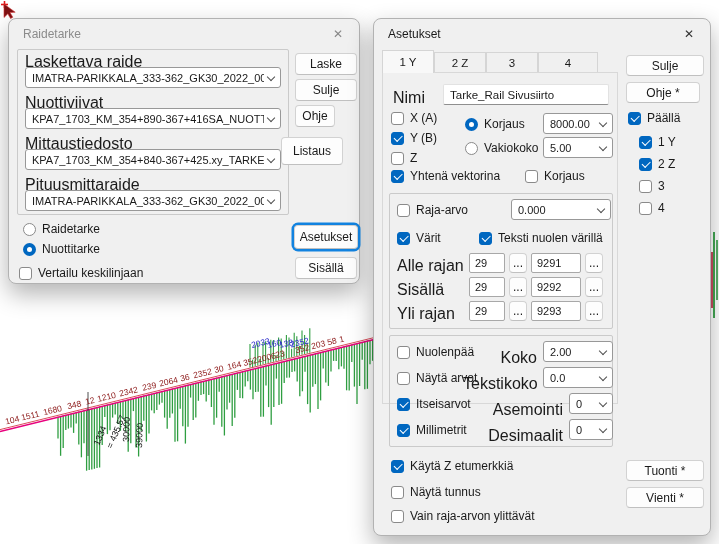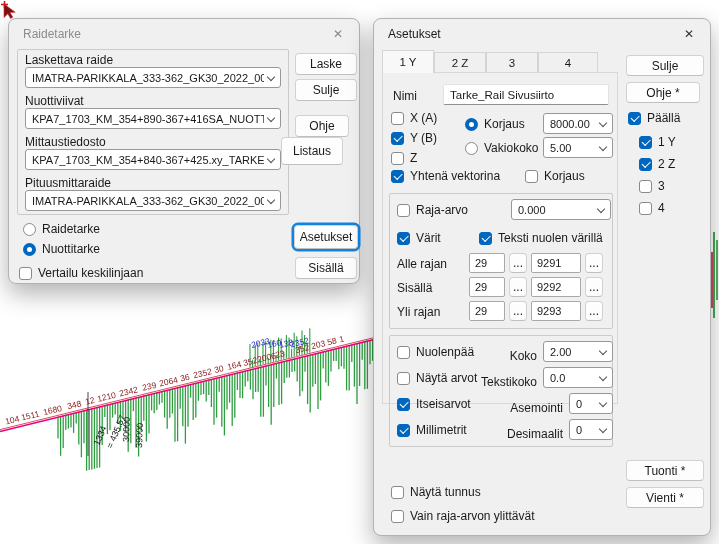--- a/index.html
+++ b/index.html
@@ -9,21 +9,21 @@
   #bg{position:absolute;left:0;top:0;z-index:0}
   .dialog{position:absolute;background:#f0f0f0;border:1px solid #b2b2b2;border-radius:8px;
     box-shadow:0 10px 24px rgba(0,0,0,.30);z-index:2}
   .titlebar{position:absolute;left:0;top:0;right:0;height:30px}
   .title{position:absolute;left:14px;top:8px;font-size:12px;color:#1a1a1a;white-space:nowrap}
   .inactive .title{color:#8b8b8b}
   .close{position:absolute;right:0;top:0;width:42px;height:30px;display:flex;align-items:center;
     justify-content:center;font-size:12px;color:#333;border-top-right-radius:8px}
   .inactive .close{color:#888}
   .groupbox{position:absolute;border:1px solid #cacaca;border-radius:2px}
-  .lbl{position:absolute;white-space:nowrap;font-size:12px}
+  .lbl{position:absolute;white-space:nowrap;font-size:16px}
   .lbl.r{text-align:right}
   .combo{position:absolute;height:21px;background:#fff;border:1px solid #989898;border-radius:3px;
     display:flex;align-items:center;padding:0 16px 0 6px;font-size:11px}
   .combo span{white-space:nowrap;overflow:hidden}
   .chev{position:absolute;right:6px;top:6px;width:6px;height:6px;border-right:1.3px solid #505050;
     border-bottom:1.3px solid #505050;transform:rotate(45deg)}
   .field{position:absolute;height:20px;background:#fff;border:1px solid #a8a8a8;border-radius:2px;
     display:flex;align-items:center;padding:0 5px;font-size:11px;white-space:nowrap;overflow:hidden}
   .tbox{position:absolute;height:21px;background:#fff;border:1px solid #e2e2e2;border-bottom:1px solid #8f8f8f;
     border-radius:2px;display:flex;align-items:center;padding:0 6px;font-size:11.5px;white-space:nowrap;overflow:hidden}
@@ -274,21 +274,21 @@
     <span class="box"></span>
     <span>Vertailu keskilinjaan</span>
   </div>
 
   <div class="btn" style="left:286px;top:34px;width:62px;height:22px">
       <span>Laske</span>
     </div>
   <div class="btn" style="left:286px;top:60px;width:62px;height:22px">
       <span>Sulje</span>
     </div>
-  <div class="btn" style="left:286px;top:96px;width:54px;height:22px">
+  <div class="btn" style="left:286px;top:86px;width:40px;height:22px">
       <span>Ohje</span>
     </div>
   <div class="btn" style="left:272px;top:118px;width:62px;height:28px">
       <span>Listaus</span>
     </div>
   <div class="btn focus" style="left:285px;top:206px;width:64px;height:24px">
       <span>Asetukset</span>
     </div>
   <div class="btn" style="left:286px;top:238px;width:62px;height:22px">
       <span>Sisällä</span>
@@ -457,20 +457,24 @@
     <div class="cbrow" style="left:14px;top:350px">
       <span class="box on"></span>
       <span>Millimetrit</span>
     </div>
     <span class="lbl r" style="left:96px;top:354px;width:84px">Desimaalit</span>
     <div class="combo" style="left:186px;top:346px;width:44px">
       <span>0</span>
       <i class="chev"></i>
     </div>
 
+    <div class="cbrow" style="left:8px;top:386px">
+      <span class="box on"></span>
+      <span>Käytä Z etumerkkiä</span>
+    </div>
     <div class="cbrow" style="left:8px;top:412px">
       <span class="box"></span>
       <span>Näytä tunnus</span>
     </div>
     <div class="cbrow" style="left:8px;top:436px">
       <span class="box"></span>
       <span>Vain raja-arvon ylittävät</span>
     </div>
   </div>
 

